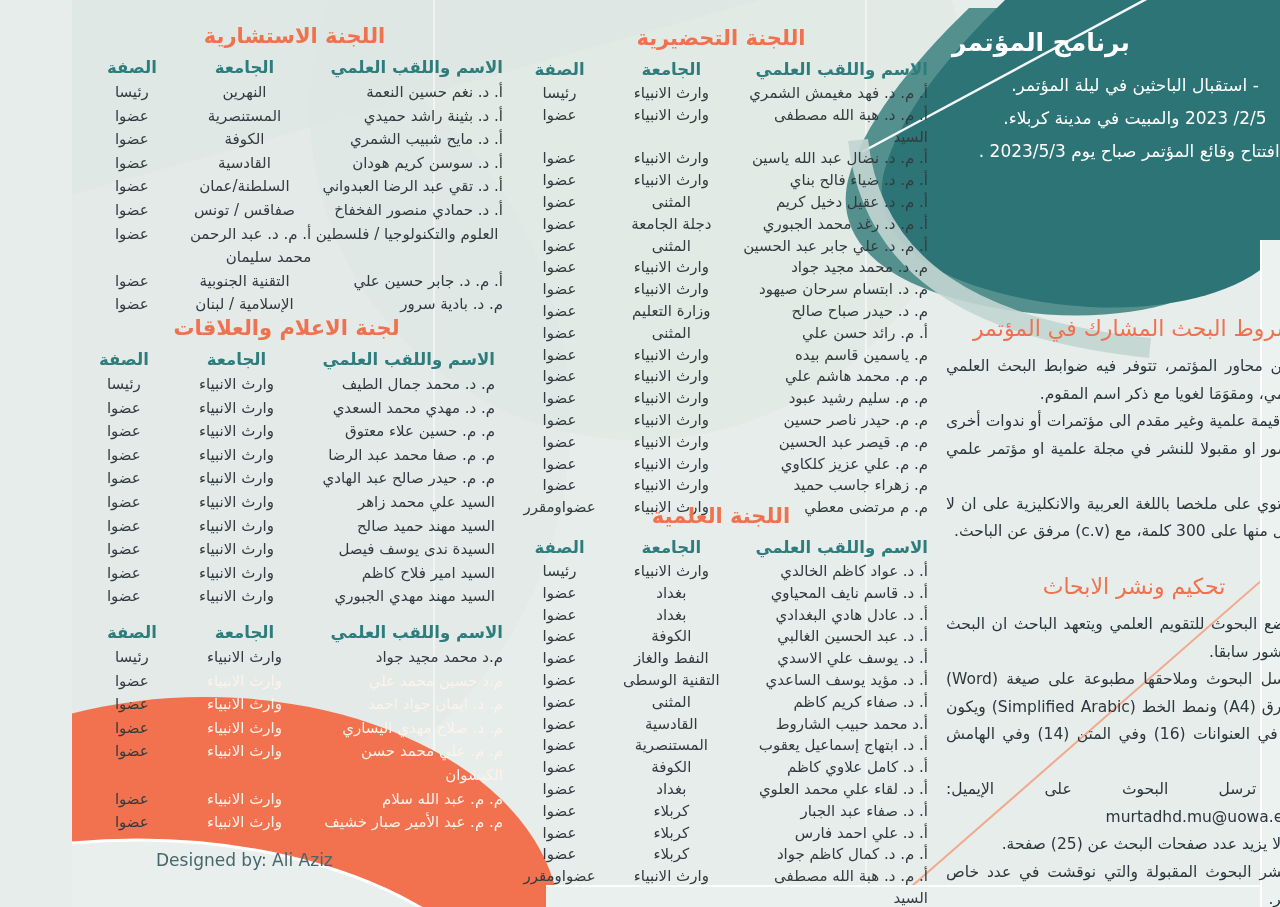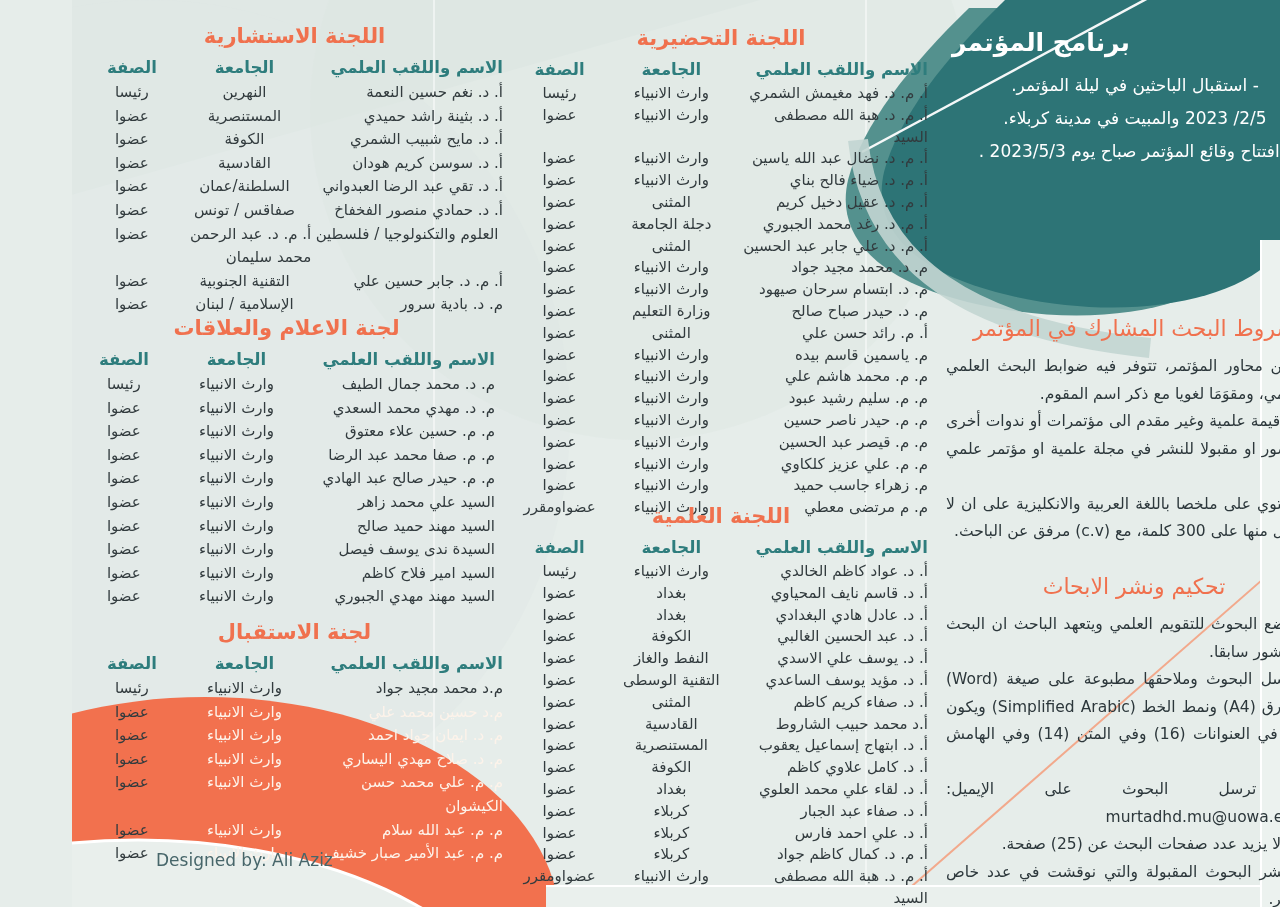--- a/index.html
+++ b/index.html
@@ -175,21 +175,20 @@
         </div>
         <div class="row">
           <div class="cell cell-name">السيد مهند مهدي الجبوري</div>
           <div class="cell cell-univ">وارث الانبياء</div>
           <div class="cell cell-role">عضوا</div>
         </div>
       </div>
   </section>
 
   <section class="committee left-col reception">
-    <h2 class="c-title">لجنة الاستقبال</h2>
     <div class="thead">
       <div class="cell th-name">الاسم واللقب العلمي</div>
       <div class="cell th-univ">الجامعة</div>
       <div class="cell th-role">الصفة</div>
     </div>
     <div class="tbody">
         <div class="row">
           <div class="cell cell-name">م.د محمد مجيد جواد</div>
           <div class="cell cell-univ">وارث الانبياء</div>
           <div class="cell cell-role">رئيسا</div>

